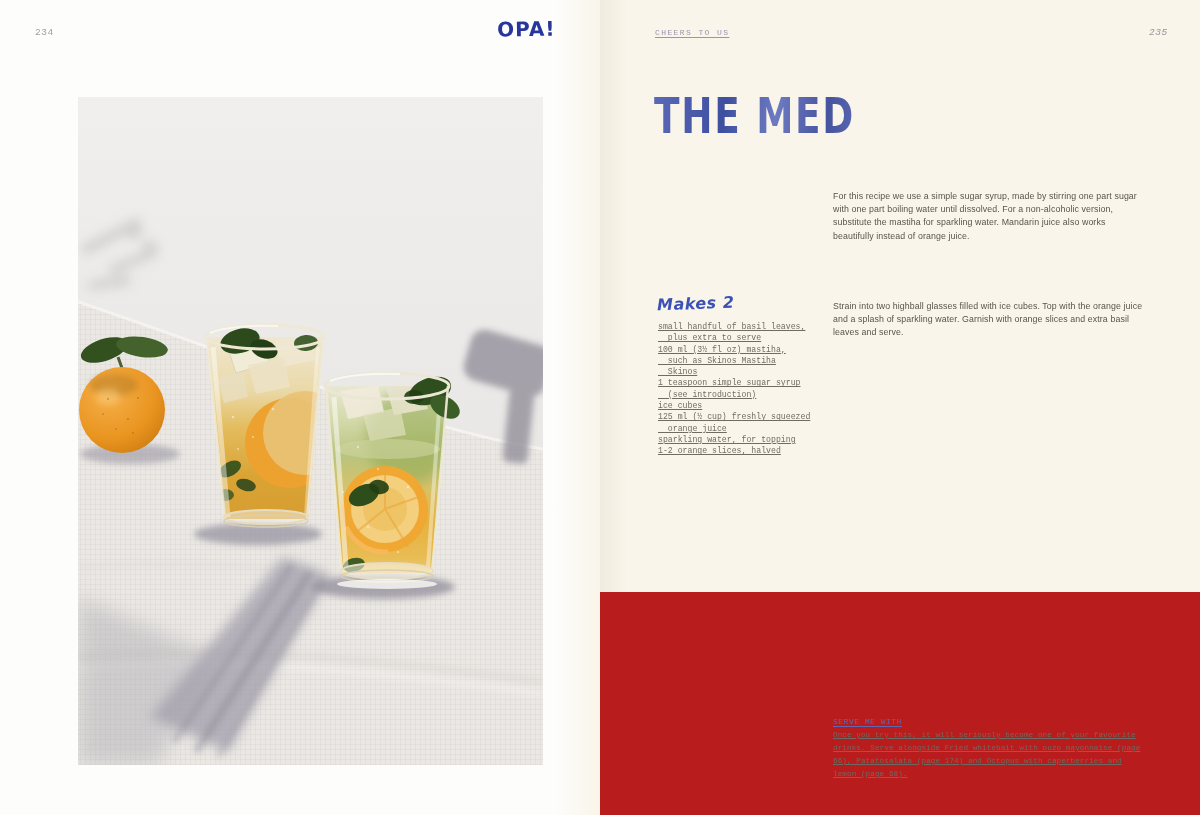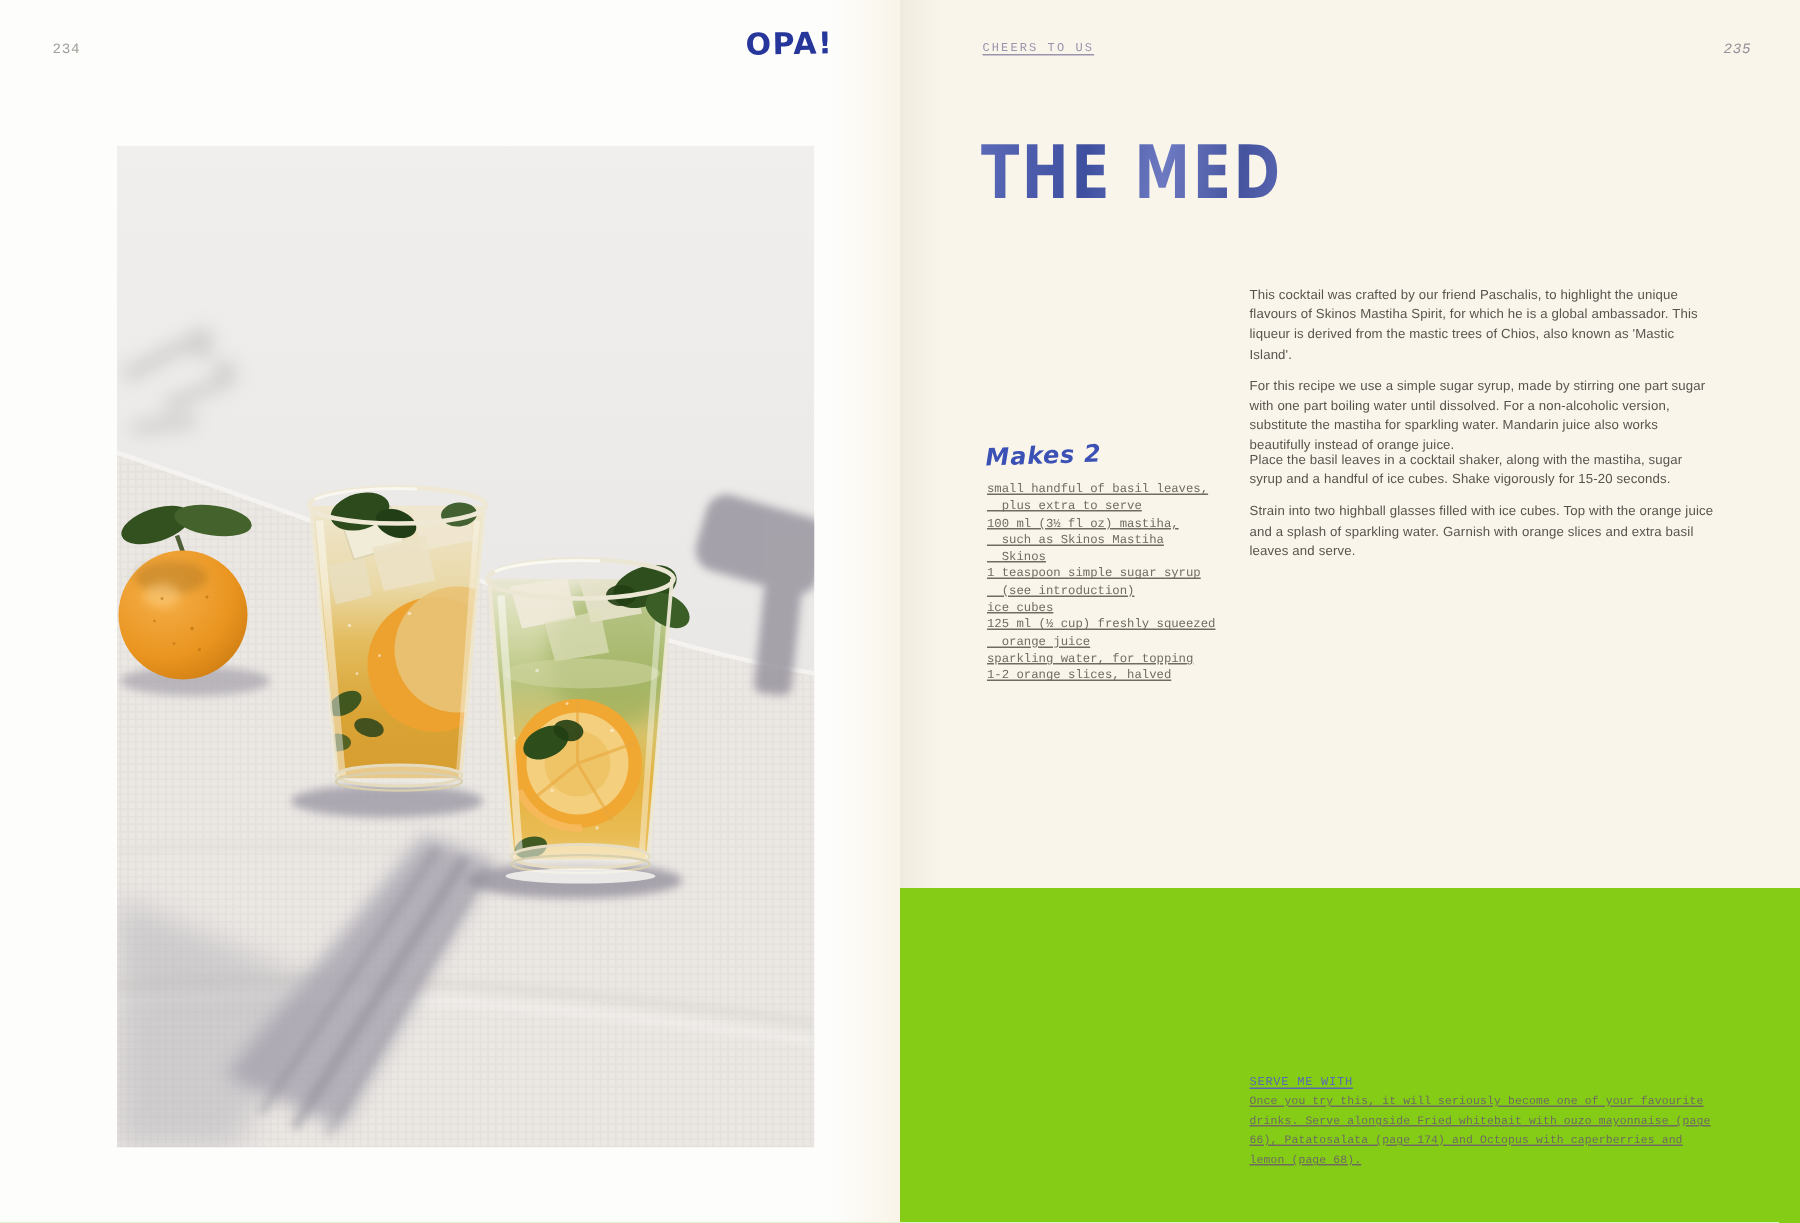--- a/index.html
+++ b/index.html
@@ -1,17 +1,17 @@
 <!DOCTYPE html>
 <html><head>
 <meta charset="utf-8">
 <style>
   html,body{margin:0;padding:0;}
   body{width:1200px;height:815px;font-family:"Liberation Sans",sans-serif;}
-  .spread{position:relative;width:1200px;height:815px;overflow:hidden;display:flex;background:#84cc16;}
+  .spread{position:relative;width:1200px;height:815px;overflow:hidden;display:flex;background:#b91c1c;}
 
   
   .page-left{position:relative;width:600px;height:815px;background:#fdfdfb;}
   .page-left .gutter-shade{position:absolute;right:0;top:0;width:45px;height:100%;
     background:linear-gradient(90deg,rgba(250,245,234,0),rgba(248,243,230,.85));}
   .pagenum{position:absolute;font-family:"Liberation Mono","DejaVu Sans Mono",monospace;
     font-size:9.5px;color:#a3a09b;letter-spacing:.5px;}
   .pagenum-left{left:35px;top:27px;}
   .brand{position:absolute;left:497px;top:17px;font-family:"DejaVu Sans",sans-serif;
     font-weight:800;font-size:20px;color:#26369b;letter-spacing:1px;transform:rotate(-1deg);}
@@ -237,21 +237,20 @@
 
   <div class="page-right">
     <div class="gutter-shade"></div>
 
     <div class="running-header">CHEERS TO US</div>
     <div class="pagenum pagenum-right">235</div>
 
     <div class="recipe-title">THE MED</div>
 
     <div class="intro-col">
-      <p class="body-para">This cocktail was crafted by our friend Paschalis, to highlight the unique flavours of Skinos Mastiha Spirit, for which he is a global ambassador. This liqueur is derived from the mastic trees of Chios, also known as 'Mastic Island'.</p>
       <p class="body-para">For this recipe we use a simple sugar syrup, made by stirring one part sugar with one part boiling water until dissolved. For a non-alcoholic version, substitute the mastiha for sparkling water. Mandarin juice also works beautifully instead of orange juice.</p>
     </div>
 
     <div class="makes">Makes 2</div>
 
     <div class="ingredients">
       <div class="ing-line">small handful of basil leaves,</div>
       <div class="ing-line">  plus extra to serve</div>
       <div class="ing-line">100 ml (3½ fl oz) mastiha,</div>
       <div class="ing-line">  such as Skinos Mastiha</div>
@@ -259,21 +258,20 @@
       <div class="ing-line">1 teaspoon simple sugar syrup</div>
       <div class="ing-line">  (see introduction)</div>
       <div class="ing-line">ice cubes</div>
       <div class="ing-line">125 ml (½ cup) freshly squeezed</div>
       <div class="ing-line">  orange juice</div>
       <div class="ing-line">sparkling water, for topping</div>
       <div class="ing-line">1-2 orange slices, halved</div>
     </div>
 
     <div class="method-col">
-      <p class="body-para">Place the basil leaves in a cocktail shaker, along with the mastiha, sugar syrup and a handful of ice cubes. Shake vigorously for 15-20 seconds.</p>
       <p class="body-para">Strain into two highball glasses filled with ice cubes. Top with the orange juice and a splash of sparkling water. Garnish with orange slices and extra basil leaves and serve.</p>
     </div>
 
     <div class="serve-col">
       <p class="serve-heading">SERVE ME WITH</p>
       <p class="serve-body">Once you try this, it will seriously become one of your favourite drinks. Serve alongside Fried whitebait with ouzo mayonnaise (page 66), Patatosalata (page 174) and Octopus with caperberries and lemon (page 68).</p>
     </div>
   </div>
 </div>
 

